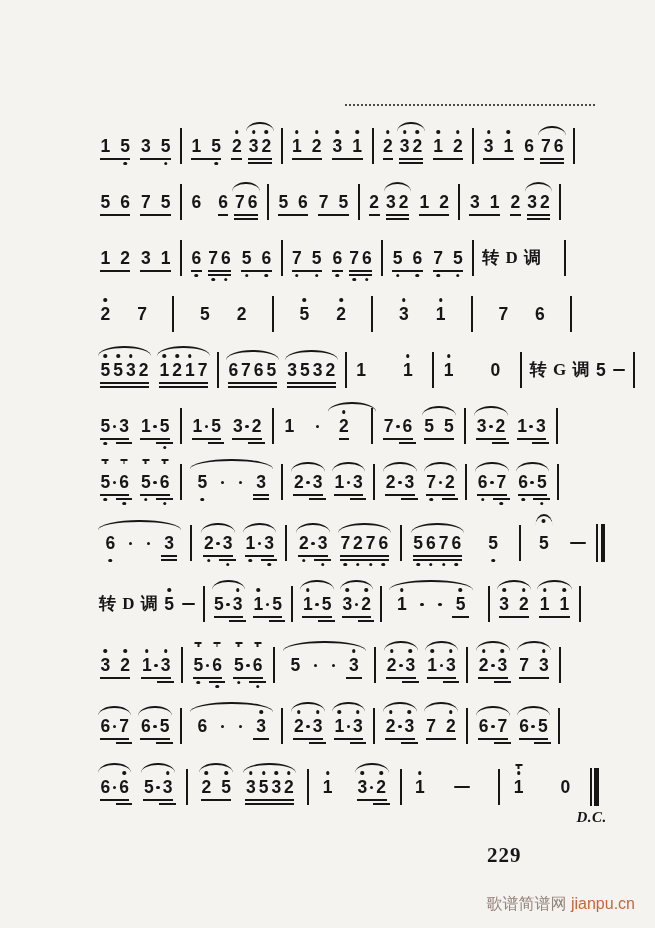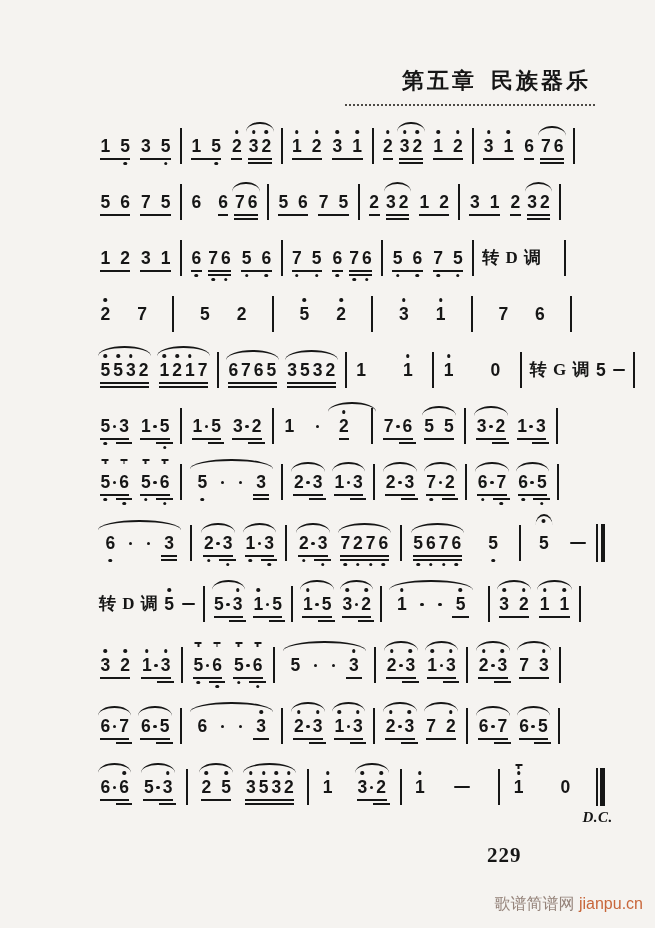--- a/index.html
+++ b/index.html
@@ -49,32 +49,29 @@
   .bar{flex:none;width:2px;height:36px;background:#161616}
   .fbar{flex:none;position:relative;width:9px;height:38px}
   .fbar .thin{position:absolute;left:0;top:0;bottom:0;width:2px;background:#161616}
   .fbar .thick{position:absolute;right:0;top:0;bottom:0;width:4.5px;background:#161616}
   .dash{flex:none;height:2.6px;width:16px;background:#161616;border-radius:1px}
   .ztext{flex:none;font:700 17px/20px "Liberation Serif",serif;letter-spacing:1px;white-space:nowrap}
   .dc{position:absolute;top:calc(100% + 3px);right:-8px;font:italic 700 15px "Liberation Serif",serif;letter-spacing:.5px}
 
   
   .pageno{position:absolute;left:487px;top:843px;font:600 21px "Liberation Serif",serif;letter-spacing:1px}
-  .wm{position:absolute;right:12px;top:894px;font:400 16px "Liberation Sans",sans-serif;white-space:nowrap}
+  .wm{position:absolute;right:20px;top:894px;font:400 16px "Liberation Sans",sans-serif;white-space:nowrap}
   .wm .site{color:#95837a}
   .wm .dom{color:#c8663a}
 </style>
 </head>
 <body>
 
 <div class="page">
 
-  <div class="hdr">
-    <span>第五章</span><span class="sp"></span><span>民族器乐</span>
-  </div>
   <div class="rule"></div>
 
   <div class="score" id="score">
       <div class="line" style="column-gap: 8px;">
         <span class="cl u1">
           <span class="g">
             <span class="ch">1</span>
           </span>
           <span class="spg"></span>
           <span class="g">
@@ -1295,21 +1292,21 @@
             <span class="ch">1</span>
             <span class="da"></span>
             <span class="tm"></span>
           </span>
         </span>
         <span class="cl u0" style="margin-left: 22px;">
           <span class="g">
             <span class="ch">0</span>
           </span>
         </span>
-        <span class="fbar" style="margin-left: 12px;">
+        <span class="fbar" style="margin-left: 6px;">
           <i class="thin"></i>
           <i class="thick"></i>
           <span class="dc">D.C.</span>
         </span>
       </div>
     </div>
 
   <div class="pageno">229</div>
 
   <div class="wm">

